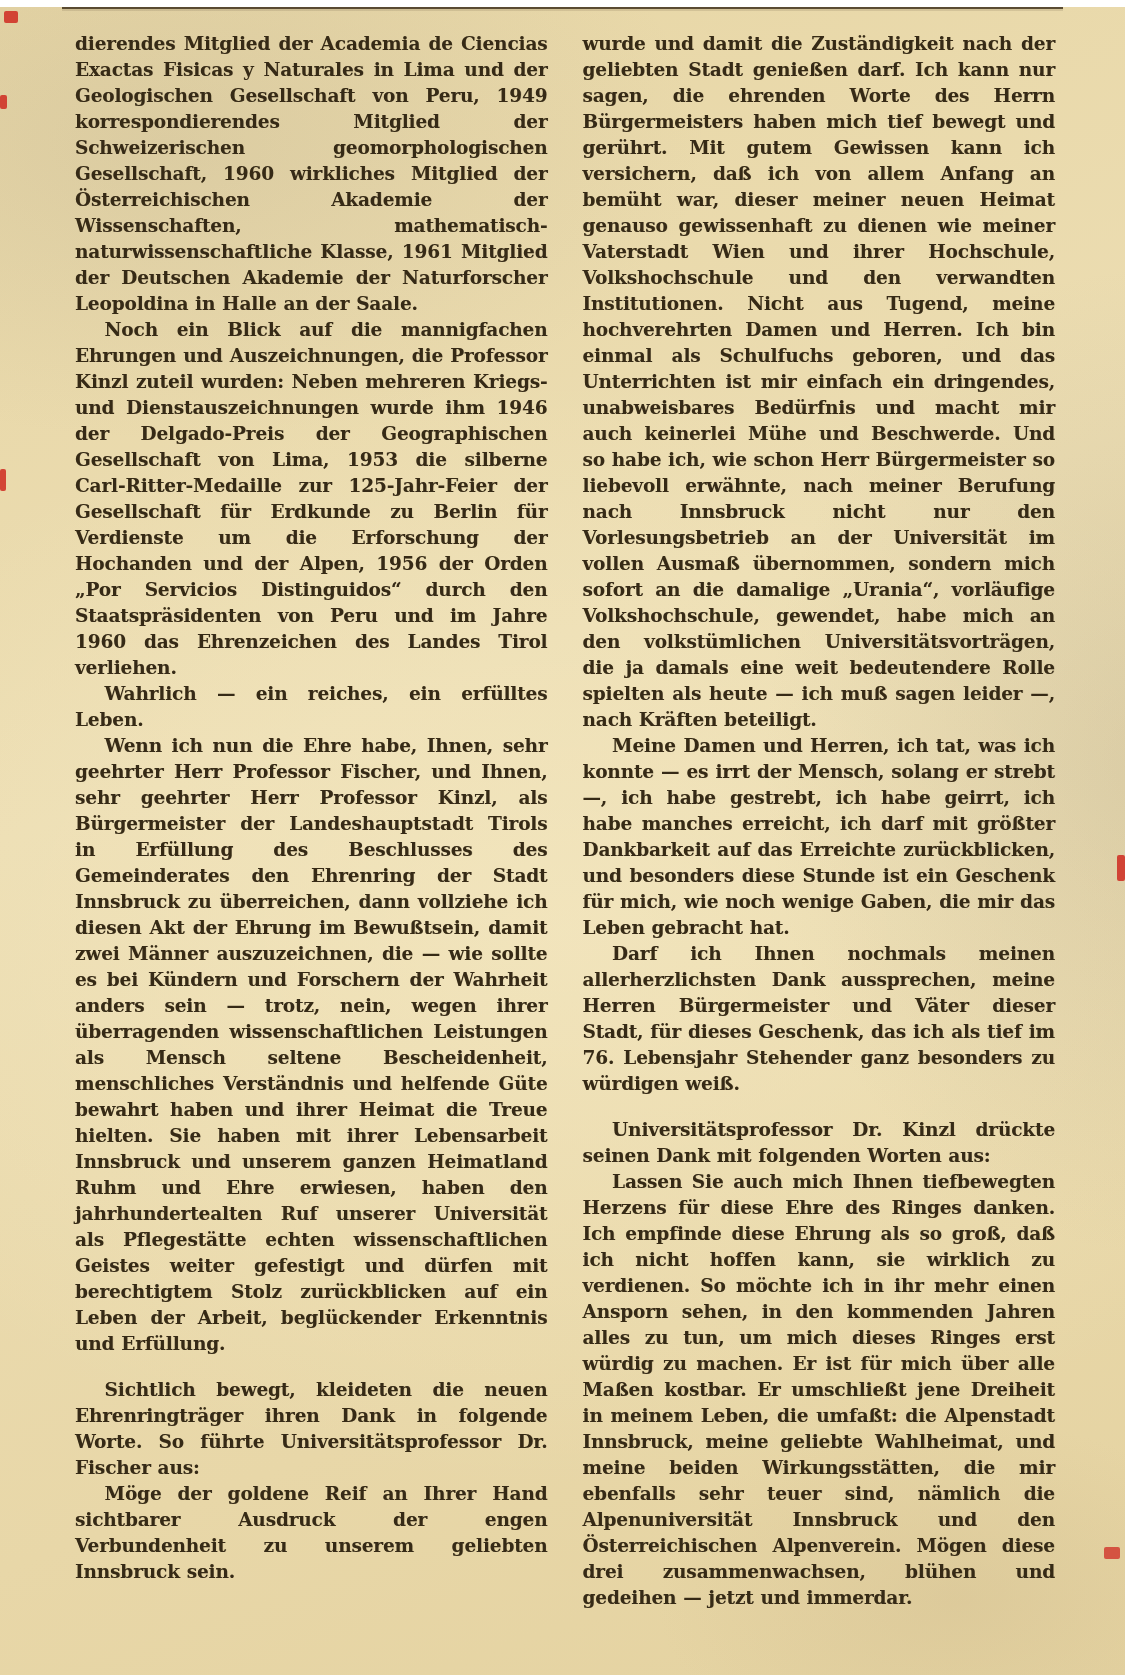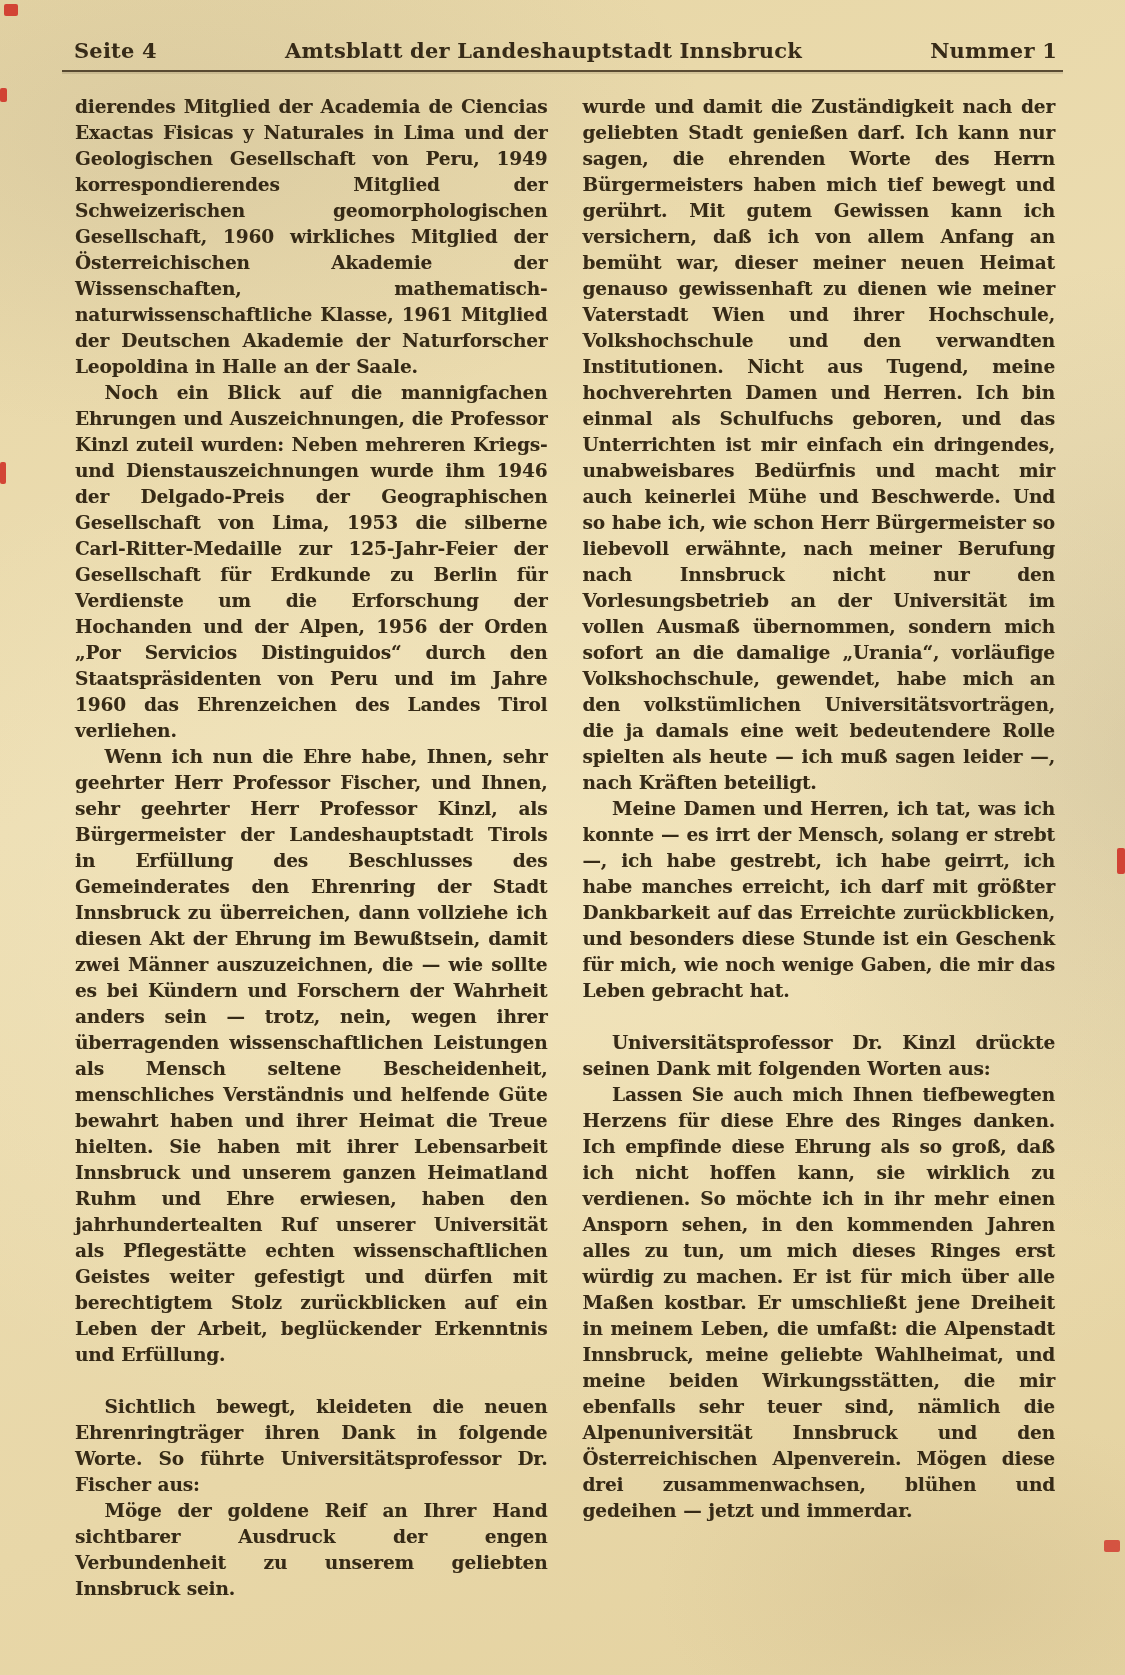--- a/index.html
+++ b/index.html
@@ -63,50 +63,47 @@
     font-size: 18.5px;
     line-height: 26px;
     font-weight: 700;
     letter-spacing: -0.15px;
     word-spacing: 0.5px;
     color: #362a16;
     text-shadow: 0.3px 0.3px 0 rgba(54,42,22,0.25);
   }
   .col p { margin: 0; }
   .col p.indent { text-indent: 1.6em; }
-  .col p.gap { margin-top: 26px; }
+  .col p.gap { margin-top: 20px; }
 </style>
 </head>
 <body>
 
 <div class="page">
 
   <div class="scan-mark mark-1"></div>
   <div class="scan-mark mark-2"></div>
   <div class="scan-mark mark-3"></div>
   <div class="scan-mark mark-4"></div>
   <div class="scan-mark mark-5"></div>
 
-  <header class="masthead">
-    <span class="left">Seite 4</span>
-    <span class="center">Amtsblatt der Landeshauptstadt Innsbruck</span>
-    <span class="right">Nummer 1</span>
-  </header>
 
   <div class="head-rule"></div>
 
   <main class="columns">
     <section class="col">
         <p class="">dierendes Mitglied der Academia de Ciencias Exactas Fisicas y Naturales in Lima und der Geologischen Gesellschaft von Peru, 1949 korrespondierendes Mitglied der Schweizerischen geomorphologischen Gesellschaft, 1960 wirkliches Mitglied der Österreichischen Akademie der Wissenschaften, mathematisch-naturwissenschaftliche Klasse, 1961 Mitglied der Deutschen Akademie der Naturforscher Leopoldina in Halle an der Saale.</p>
         <p class="indent">Noch ein Blick auf die mannigfachen Ehrungen und Auszeichnungen, die Professor Kinzl zuteil wurden: Neben mehreren Kriegs- und Dienstauszeichnungen wurde ihm 1946 der Delgado-Preis der Geographischen Gesellschaft von Lima, 1953 die silberne Carl-Ritter-Medaille zur 125-Jahr-Feier der Gesellschaft für Erdkunde zu Berlin für Verdienste um die Erforschung der Hochanden und der Alpen, 1956 der Orden „Por Servicios Distinguidos“ durch den Staatspräsidenten von Peru und im Jahre 1960 das Ehrenzeichen des Landes Tirol verliehen.</p>
+        <p class="indent">Wahrlich — ein reiches, ein erfülltes Leben.</p>
         <p class="indent">Wenn ich nun die Ehre habe, Ihnen, sehr geehrter Herr Professor Fischer, und Ihnen, sehr geehrter Herr Professor Kinzl, als Bürgermeister der Landeshauptstadt Tirols in Erfüllung des Beschlusses des Gemeinderates den Ehrenring der Stadt Innsbruck zu überreichen, dann vollziehe ich diesen Akt der Ehrung im Bewußtsein, damit zwei Männer auszuzeichnen, die — wie sollte es bei Kündern und Forschern der Wahrheit anders sein — trotz, nein, wegen ihrer überragenden wissenschaftlichen Leistungen als Mensch seltene Bescheidenheit, menschliches Verständnis und helfende Güte bewahrt haben und ihrer Heimat die Treue hielten. Sie haben mit ihrer Lebensarbeit Innsbruck und unserem ganzen Heimatland Ruhm und Ehre erwiesen, haben den jahrhundertealten Ruf unserer Universität als Pflegestätte echten wissenschaftlichen Geistes weiter gefestigt und dürfen mit berechtigtem Stolz zurückblicken auf ein Leben der Arbeit, beglückender Erkenntnis und Erfüllung.</p>
         <p class="indent gap">Sichtlich bewegt, kleideten die neuen Ehrenringträger ihren Dank in folgende Worte. So führte Universitätsprofessor Dr. Fischer aus:</p>
         <p class="indent">Möge der goldene Reif an Ihrer Hand sichtbarer Ausdruck der engen Verbundenheit zu unserem geliebten Innsbruck sein.</p>
       </section>
     <section class="col">
         <p class="">wurde und damit die Zuständigkeit nach der geliebten Stadt genießen darf. Ich kann nur sagen, die ehrenden Worte des Herrn Bürgermeisters haben mich tief bewegt und gerührt. Mit gutem Gewissen kann ich versichern, daß ich von allem Anfang an bemüht war, dieser meiner neuen Heimat genauso gewissenhaft zu dienen wie meiner Vaterstadt Wien und ihrer Hochschule, Volkshochschule und den verwandten Institutionen. Nicht aus Tugend, meine hochverehrten Damen und Herren. Ich bin einmal als Schulfuchs geboren, und das Unterrichten ist mir einfach ein dringendes, unabweisbares Bedürfnis und macht mir auch keinerlei Mühe und Beschwerde. Und so habe ich, wie schon Herr Bürgermeister so liebevoll erwähnte, nach meiner Berufung nach Innsbruck nicht nur den Vorlesungsbetrieb an der Universität im vollen Ausmaß übernommen, sondern mich sofort an die damalige „Urania“, vorläufige Volkshochschule, gewendet, habe mich an den volkstümlichen Universitätsvorträgen, die ja damals eine weit bedeutendere Rolle spielten als heute — ich muß sagen leider —, nach Kräften beteiligt.</p>
         <p class="indent">Meine Damen und Herren, ich tat, was ich konnte — es irrt der Mensch, solang er strebt —, ich habe gestrebt, ich habe geirrt, ich habe manches erreicht, ich darf mit größter Dankbarkeit auf das Erreichte zurückblicken, und besonders diese Stunde ist ein Geschenk für mich, wie noch wenige Gaben, die mir das Leben gebracht hat.</p>
+        <p class="indent">Darf ich Ihnen nochmals meinen allerherzlichsten Dank aussprechen, meine Herren Bürgermeister und Väter dieser Stadt, für dieses Geschenk, das ich als tief im 76. Lebensjahr Stehender ganz besonders zu würdigen weiß.</p>
         <p class="indent gap">Universitätsprofessor Dr. Kinzl drückte seinen Dank mit folgenden Worten aus:</p>
         <p class="indent">Lassen Sie auch mich Ihnen tiefbewegten Herzens für diese Ehre des Ringes danken. Ich empfinde diese Ehrung als so groß, daß ich nicht hoffen kann, sie wirklich zu verdienen. So möchte ich in ihr mehr einen Ansporn sehen, in den kommenden Jahren alles zu tun, um mich dieses Ringes erst würdig zu machen. Er ist für mich über alle Maßen kostbar. Er umschließt jene Dreiheit in meinem Leben, die umfaßt: die Alpenstadt Innsbruck, meine geliebte Wahlheimat, und meine beiden Wirkungsstätten, die mir ebenfalls sehr teuer sind, nämlich die Alpenuniversität Innsbruck und den Österreichischen Alpenverein. Mögen diese drei zusammenwachsen, blühen und gedeihen — jetzt und immerdar.</p>
       </section>
   </main>
 
 </div>
 
 </body></html>

